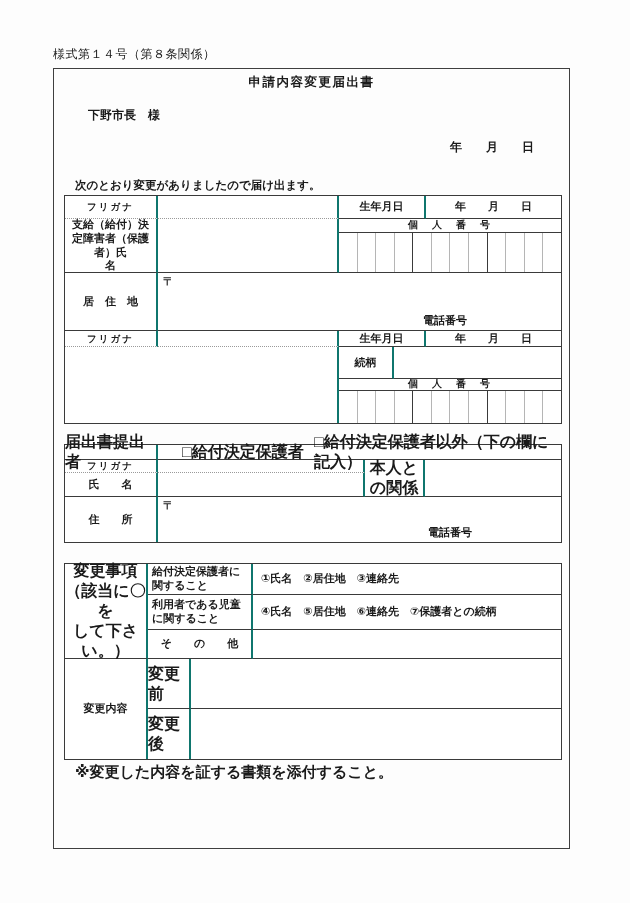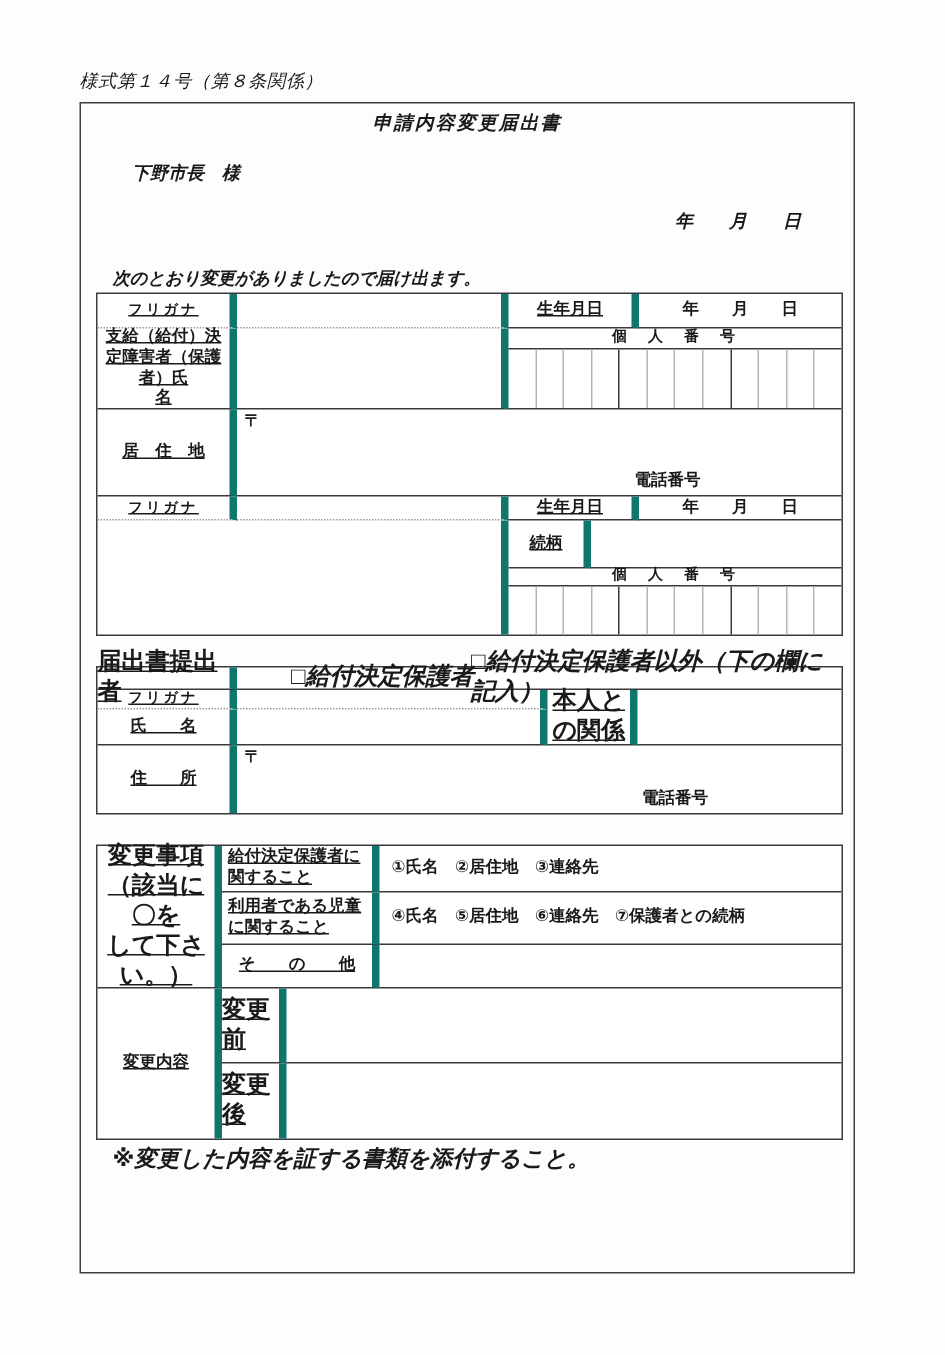--- a/index.html
+++ b/index.html
@@ -1,33 +1,33 @@
 <!DOCTYPE html>
 <html><head>
 <meta charset="utf-8">
 <style>
   html,body{margin:0;padding:0;}
   body{
     width:630px;height:903px;position:relative;background:#fdfdfd;
     font-family:"Liberation Sans","DejaVu Sans",sans-serif;color:#1a1a1a;
     overflow:hidden;
   }
-  .abs{position:absolute;box-sizing:border-box;font-style:italic;}
+  .abs{position:absolute;box-sizing:border-box;}
   .page-border{left:53px;top:68px;width:517px;height:781px;border:1px solid #3f3f3f;background:#fdfdfd;}
   .form-code{left:53px;top:46px;font-family:"Liberation Serif","DejaVu Serif",serif;font-size:12px;letter-spacing:.5px;}
   .doc-title{left:53px;top:74px;width:517px;text-align:center;font-size:12.5px;font-weight:bold;letter-spacing:1.5px;}
   .addressee{left:88px;top:107px;font-size:12px;font-weight:bold;}
   .date-line{left:53px;top:139px;width:517px;text-align:right;padding-right:36px;font-size:12px;font-weight:bold;}
   .intro{left:75px;top:178px;font-size:11.5px;font-weight:bold;}
   .footnote{left:75px;top:763px;font-size:15px;font-weight:bold;}
 
   .tbl{position:absolute;border:1px solid #3a3a3a;background:#fff;box-sizing:content-box;}
   .cell{position:absolute;box-sizing:border-box;display:flex;align-items:center;justify-content:center;
         font-size:11px;font-weight:bold;line-height:1.25;}
-  .br{border-right:5px solid #0f766e;text-decoration:underline;}
+  .br{border-right:2px solid #0f766e;}
   .bb{border-bottom:1px solid #3a3a3a;}
   .bbd{border-bottom:1px dotted #9a9a9a;}
   .left{justify-content:flex-start;padding-left:4px;}
   .pre{white-space:pre-line;text-align:center;}
   .pre-left{white-space:pre-line;text-align:left;}
   .fs9{font-size:9.5px;}
   .fs10{font-size:10px;}
   .fs105{font-size:16px;}
   .ls2{letter-spacing:2px;}
   .pn-grid{display:flex;align-items:stretch;}
@@ -101,21 +101,21 @@
       <i></i>
       <i></i>
       <i></i>
       <i></i>
   </div>
 </div>
 
 <div class="tbl" style="left:64px;top:444px;width:496px;height:97px;">
   <div class="cell br bb fs105" style="left:0;top:0;width:93px;height:15px;">届出書提出者</div>
   <div class="cell bb" style="left:93px;top:0;width:403px;height:15px;">
-    <span class="abs fs105" style="left:20px;font-weight:bold;padding-left:16px;">□給付決定保護者</span>
+    <span class="abs fs105" style="left:8px;font-weight:bold;padding-left:16px;">□給付決定保護者</span>
     <span class="abs fs105" style="left:156px;font-weight:bold;">□給付決定保護者以外（下の欄に記入）</span>
   </div>
 
   <div class="cell br bbd fs9 ls2" style="left:0;top:15px;width:93px;height:13px;">フリガナ</div>
   <div class="cell br bbd" style="left:93px;top:15px;width:207px;height:13px;"></div>
   <div class="cell br bb" style="left:0;top:28px;width:93px;height:24px;">氏　　名</div>
   <div class="cell br bb" style="left:93px;top:28px;width:207px;height:24px;"></div>
   <div class="cell br bb pre fs105" style="left:300px;top:15px;width:60px;height:37px;">本人と
 の関係</div>
   <div class="cell bb" style="left:360px;top:15px;width:136px;height:37px;"></div>

